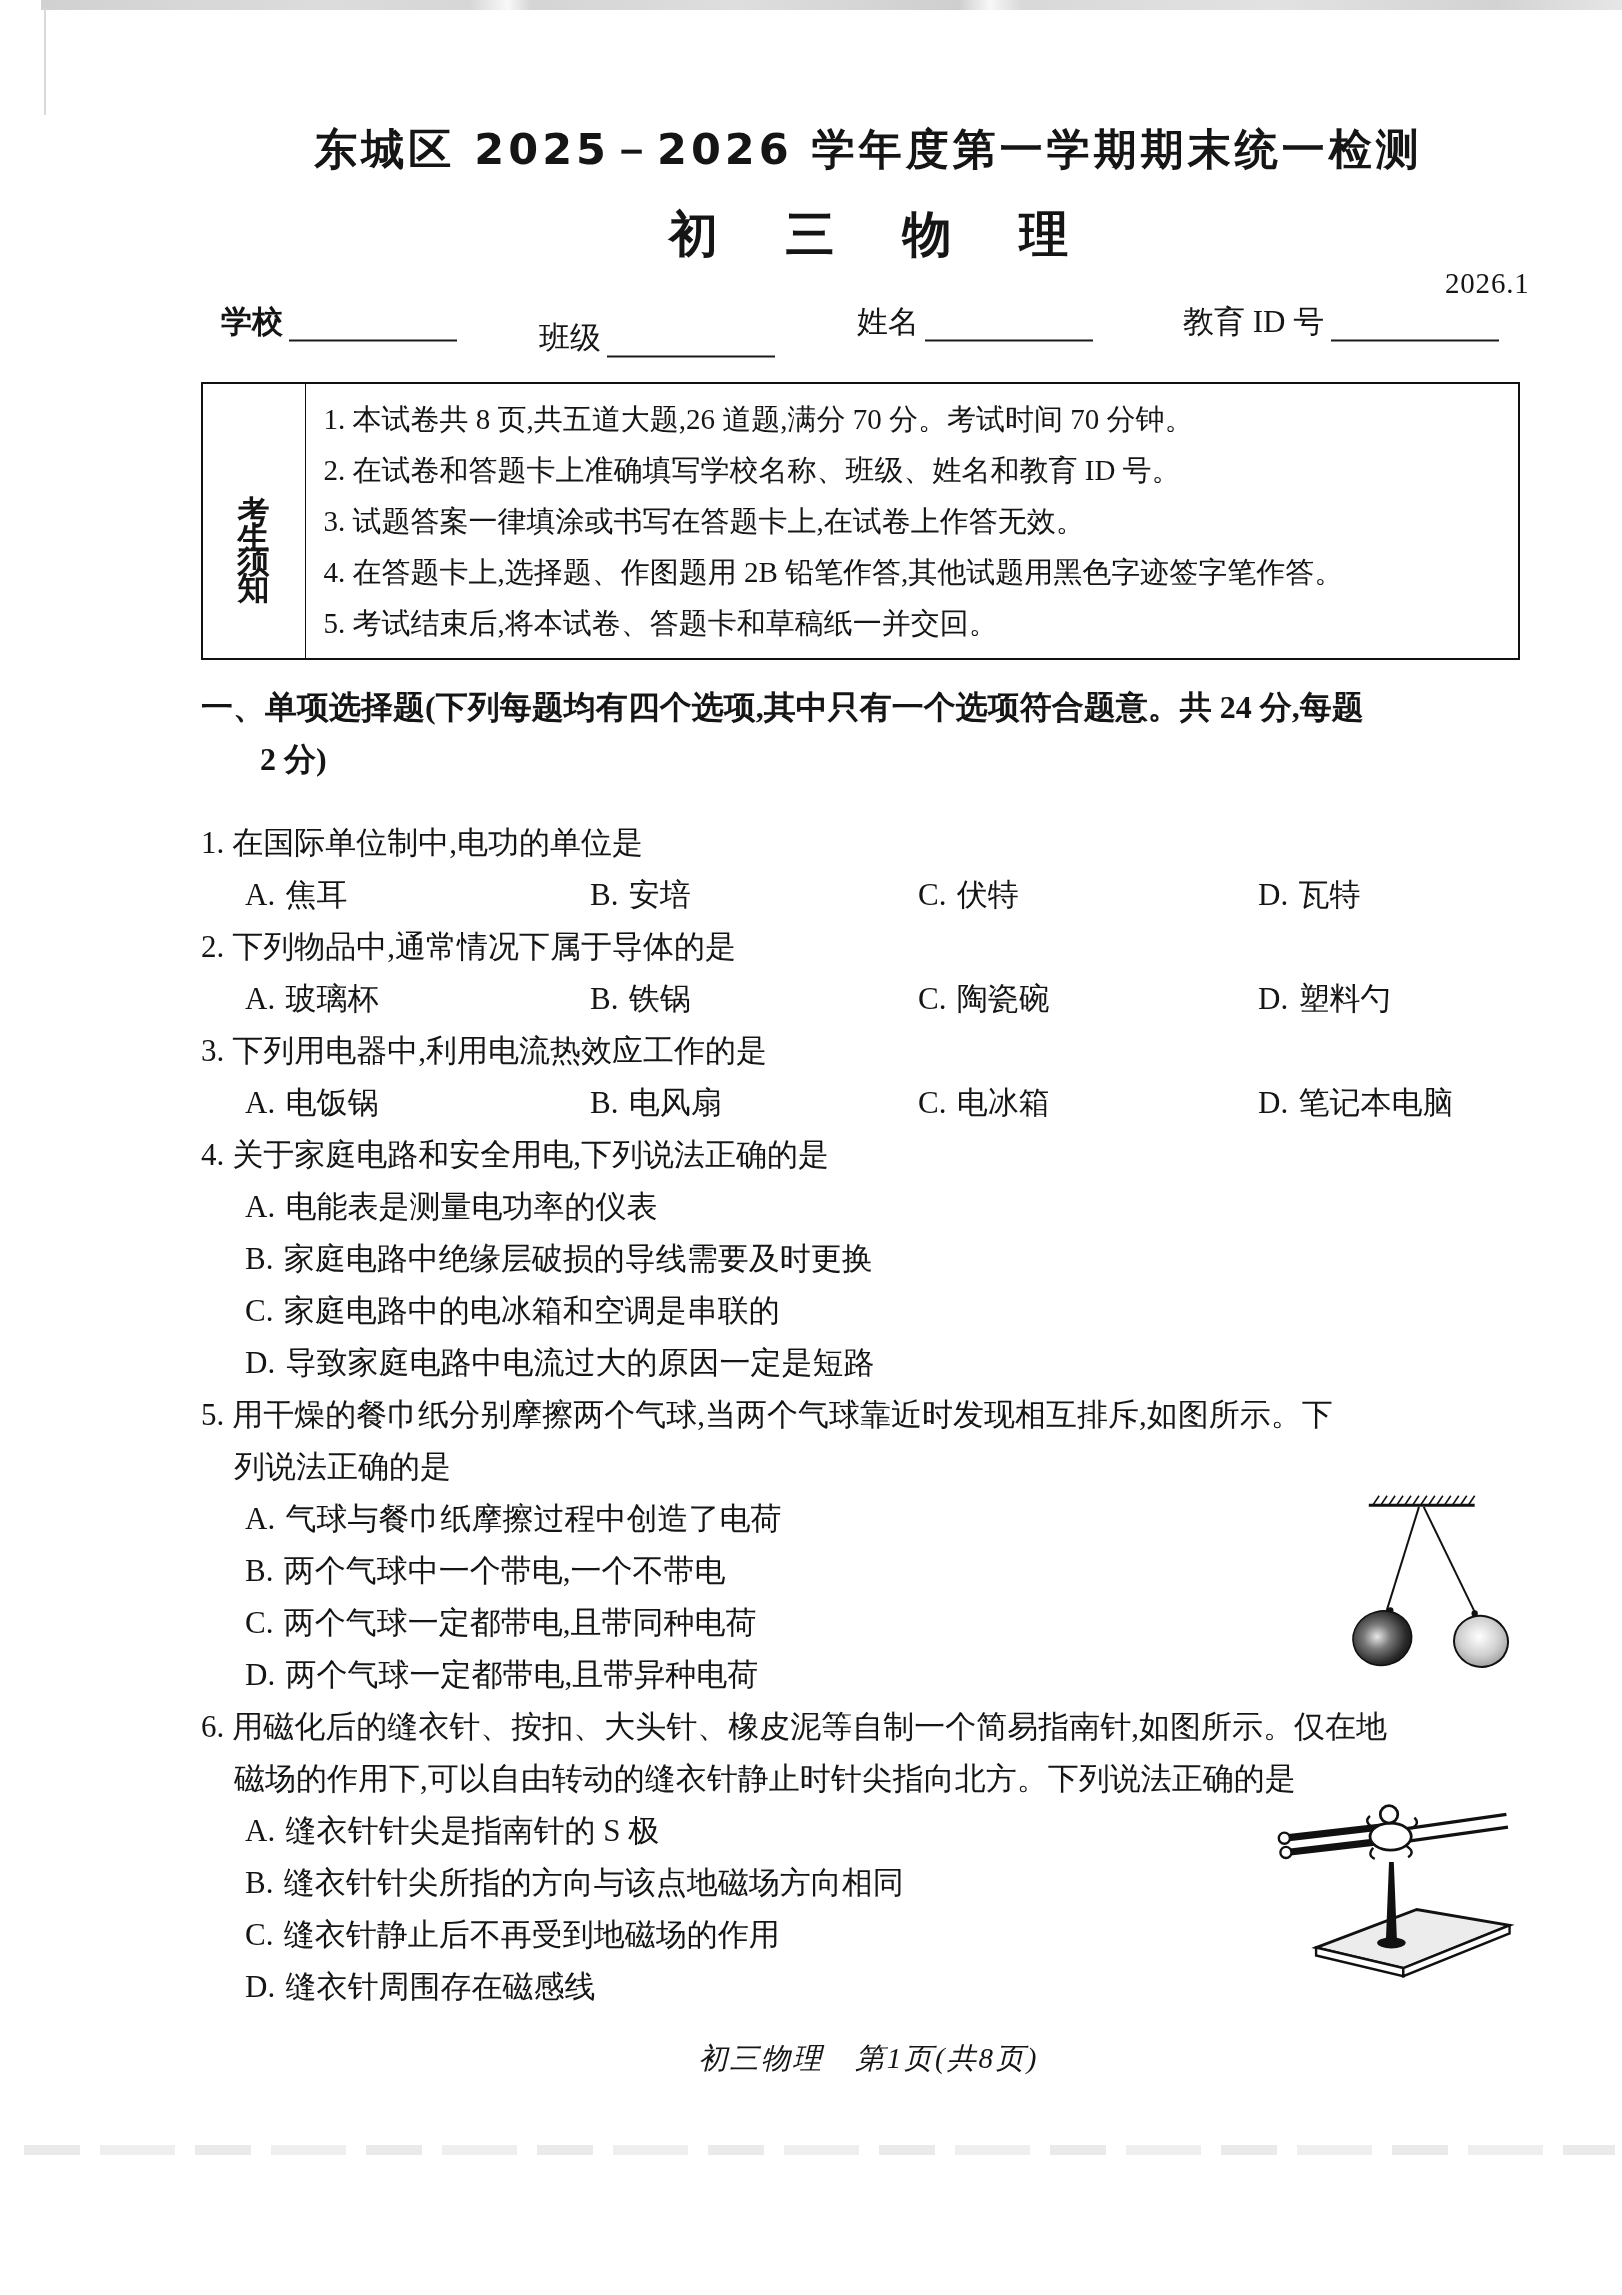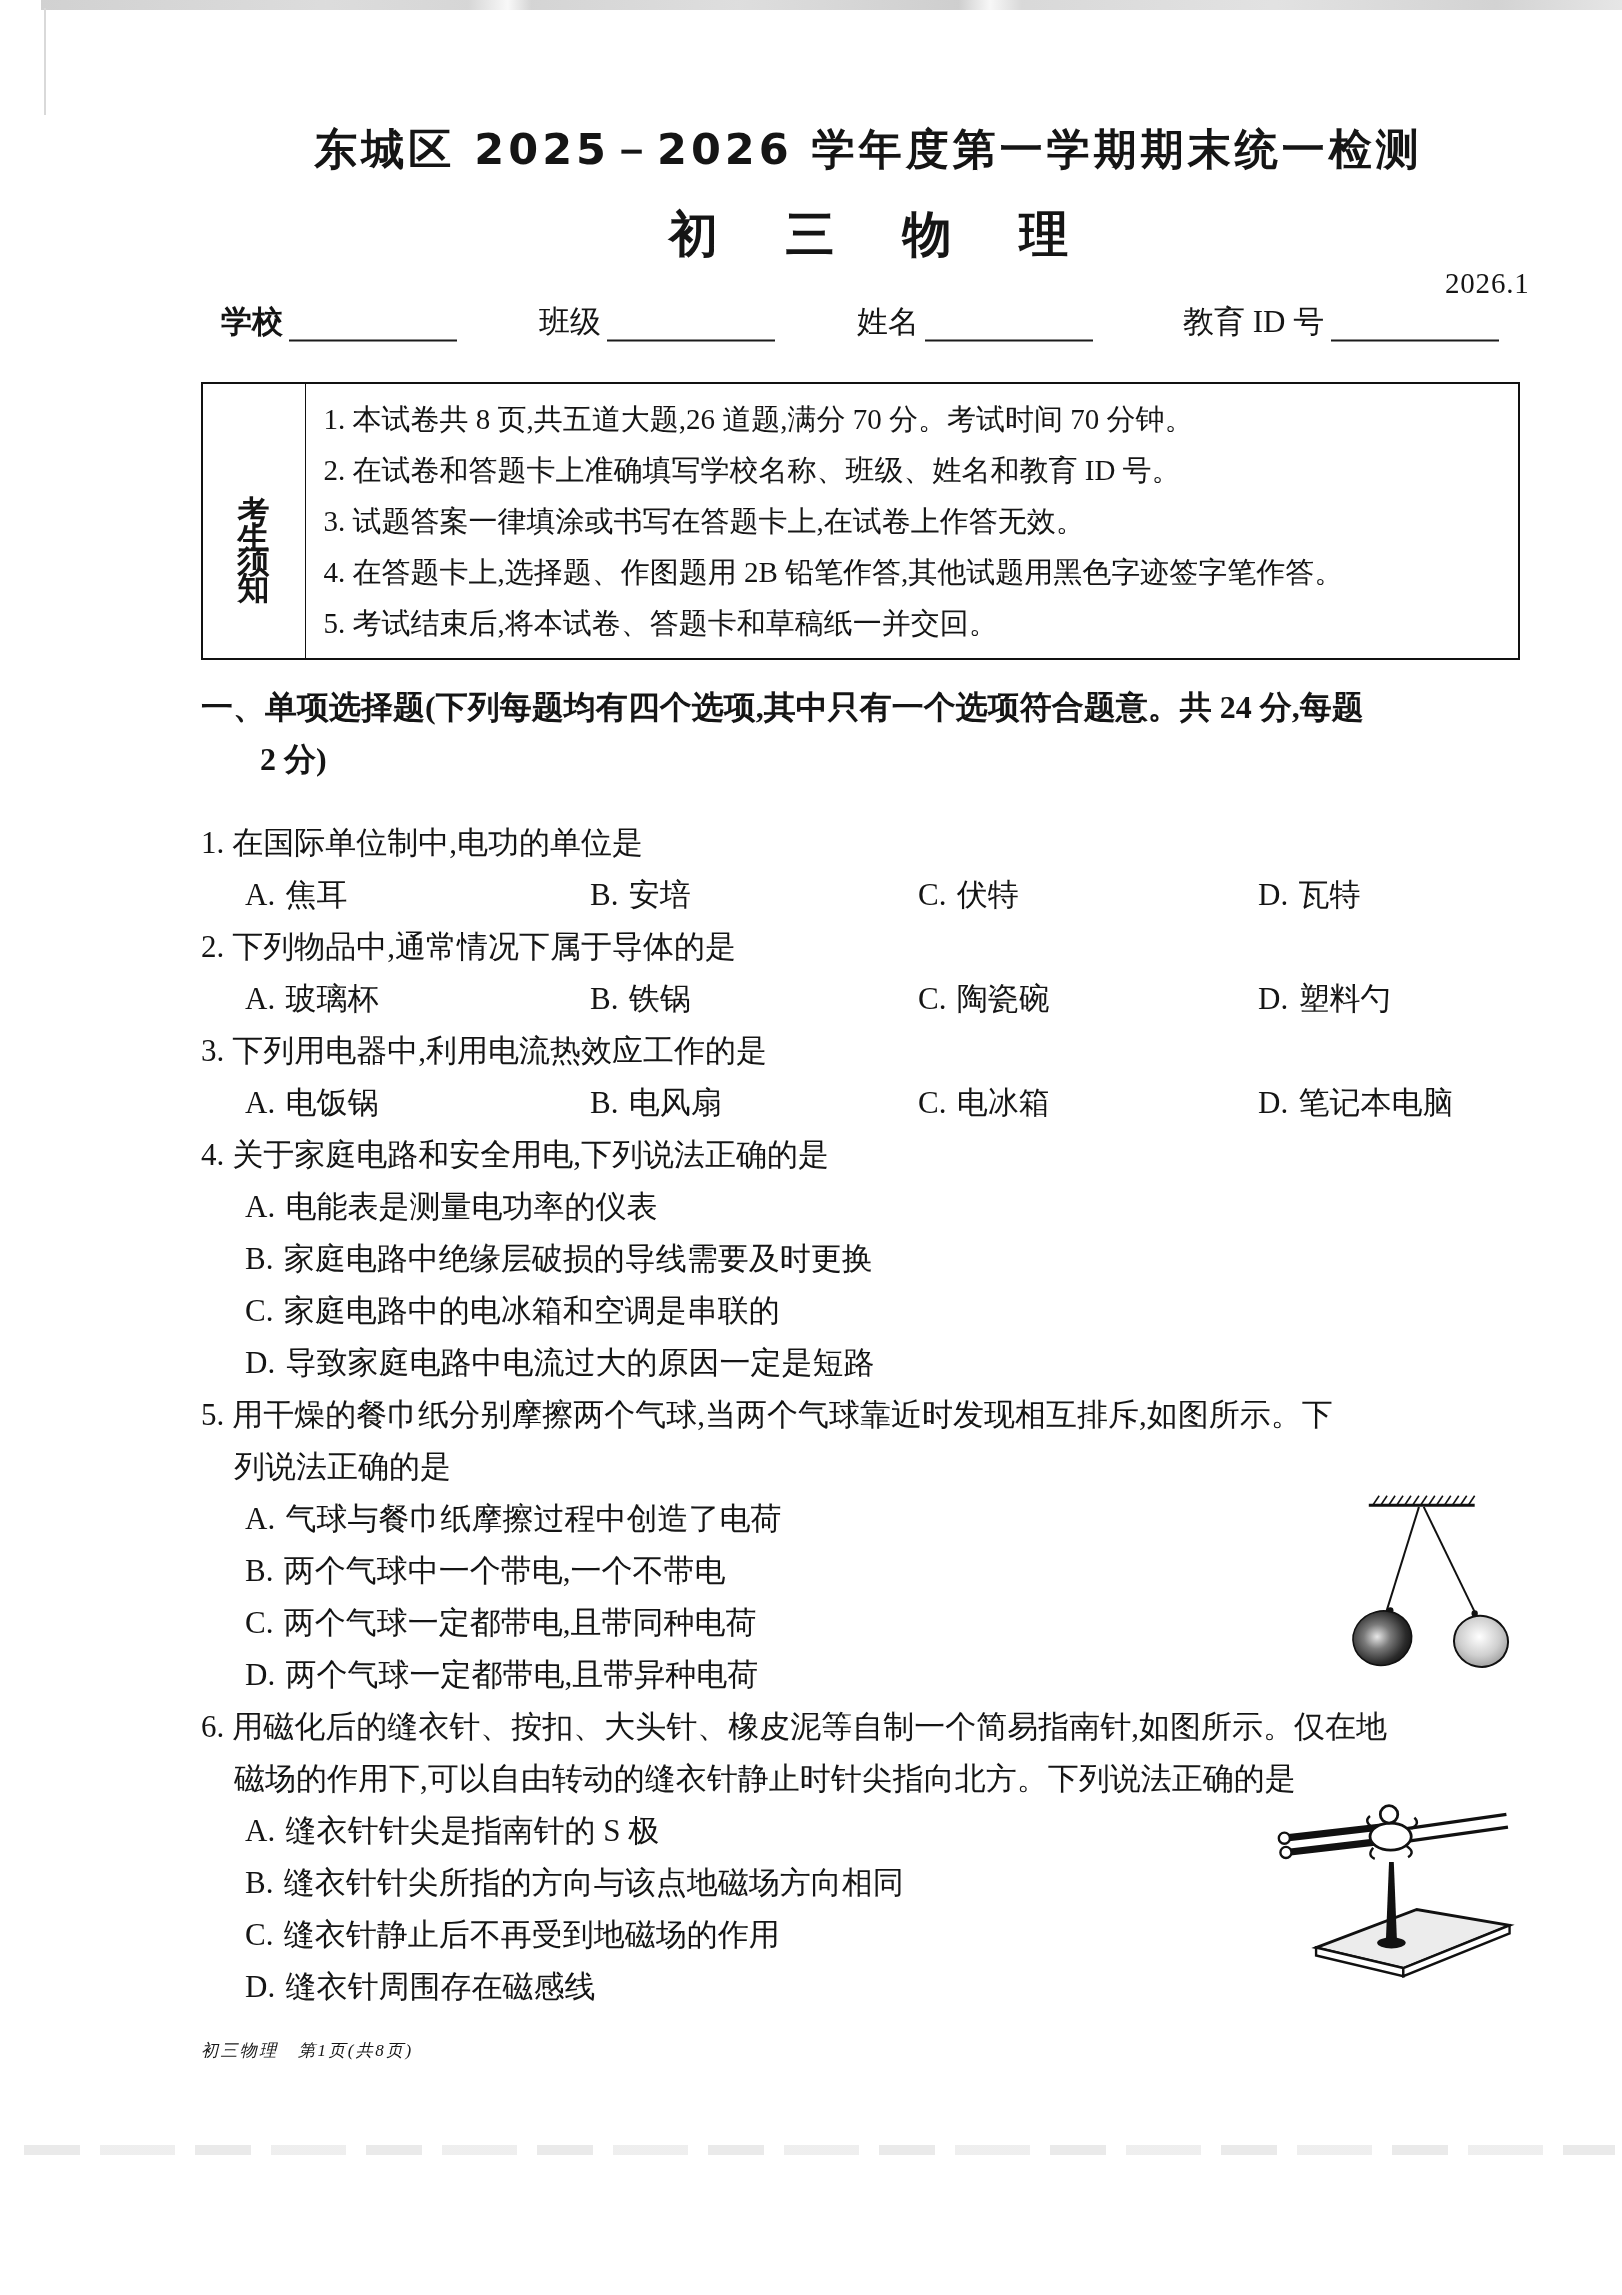--- a/index.html
+++ b/index.html
@@ -40,21 +40,21 @@
     font-weight:700;font-size:49px;line-height:52px;letter-spacing:25.4px;
     text-indent:25.4px;
   }
   .date{
     position:absolute;left:1445px;top:267px;
     font-size:29px;letter-spacing:0.8px;
   }
 
   .fields{position:relative;height:59px;margin-top:40px;font-size:31px;}
   .field{position:absolute;top:0;white-space:nowrap;}
-  .f-school{left:20px;font-weight:bold;} .f-class{left:338px;} .f-name{left:656px;} .f-eduid{left:982px;}
+  .f-school{left:20px;font-weight:bold;} .f-class{left:338px;margin-top:16px;} .f-name{left:656px;} .f-eduid{left:982px;}
   .blank{
     display:inline-block;height:11px;border-bottom:2.4px solid #1b1b1b;
     transform:translateY(9.5px);margin-left:6.4px;
   }
   .blank-w{width:168px;}
 
   .notice{
     margin-top:22px;display:flex;border:2.4px solid #111;width:1319px;box-sizing:border-box;
   }
   .notice-side{
@@ -80,21 +80,21 @@
   }
   .opt-stack{padding-left:44px;line-height:52px;white-space:nowrap;}
   .opt-label{display:inline-block;margin-right:10.3px;}
 
   .figure{position:absolute;}
   .fig-balloons{left:1325px;top:1475px;width:207px;height:199px;}
   .fig-compass{left:1270px;top:1789px;width:246px;height:226px;}
 
   .footer{
     position:absolute;left:201px;top:2039px;width:1335px;
-    text-align:left;font-size:17px;font-style:italic;letter-spacing:2.4px;
+    text-align:center;font-size:29px;font-style:italic;letter-spacing:2.4px;
   }
 </style>
 </head>
 <body>
 
 <div class="page">
 
   <div class="scan-top-strip"></div>
   <div class="scan-left-line"></div>
   <div class="scan-bottom-strip"></div>

